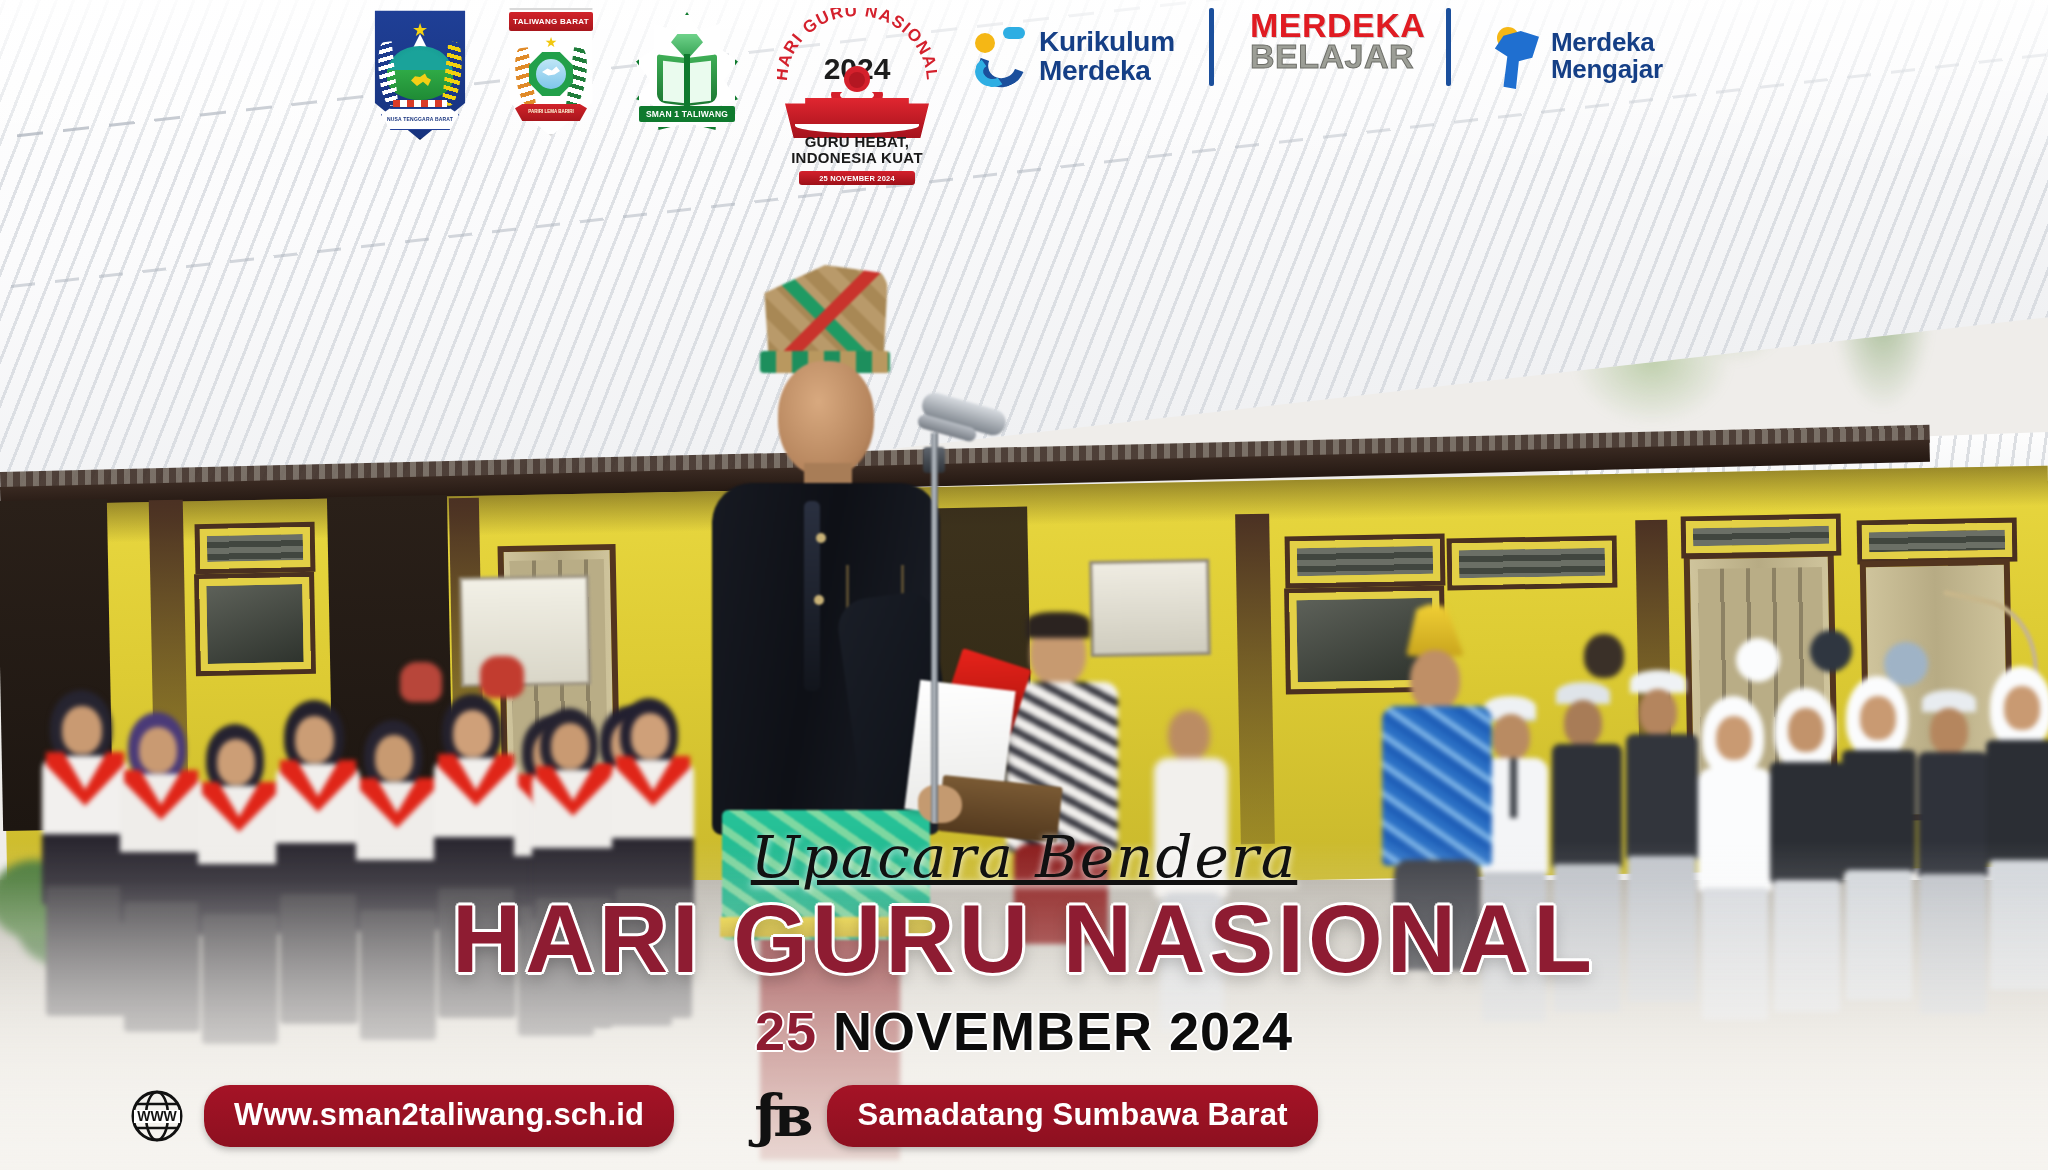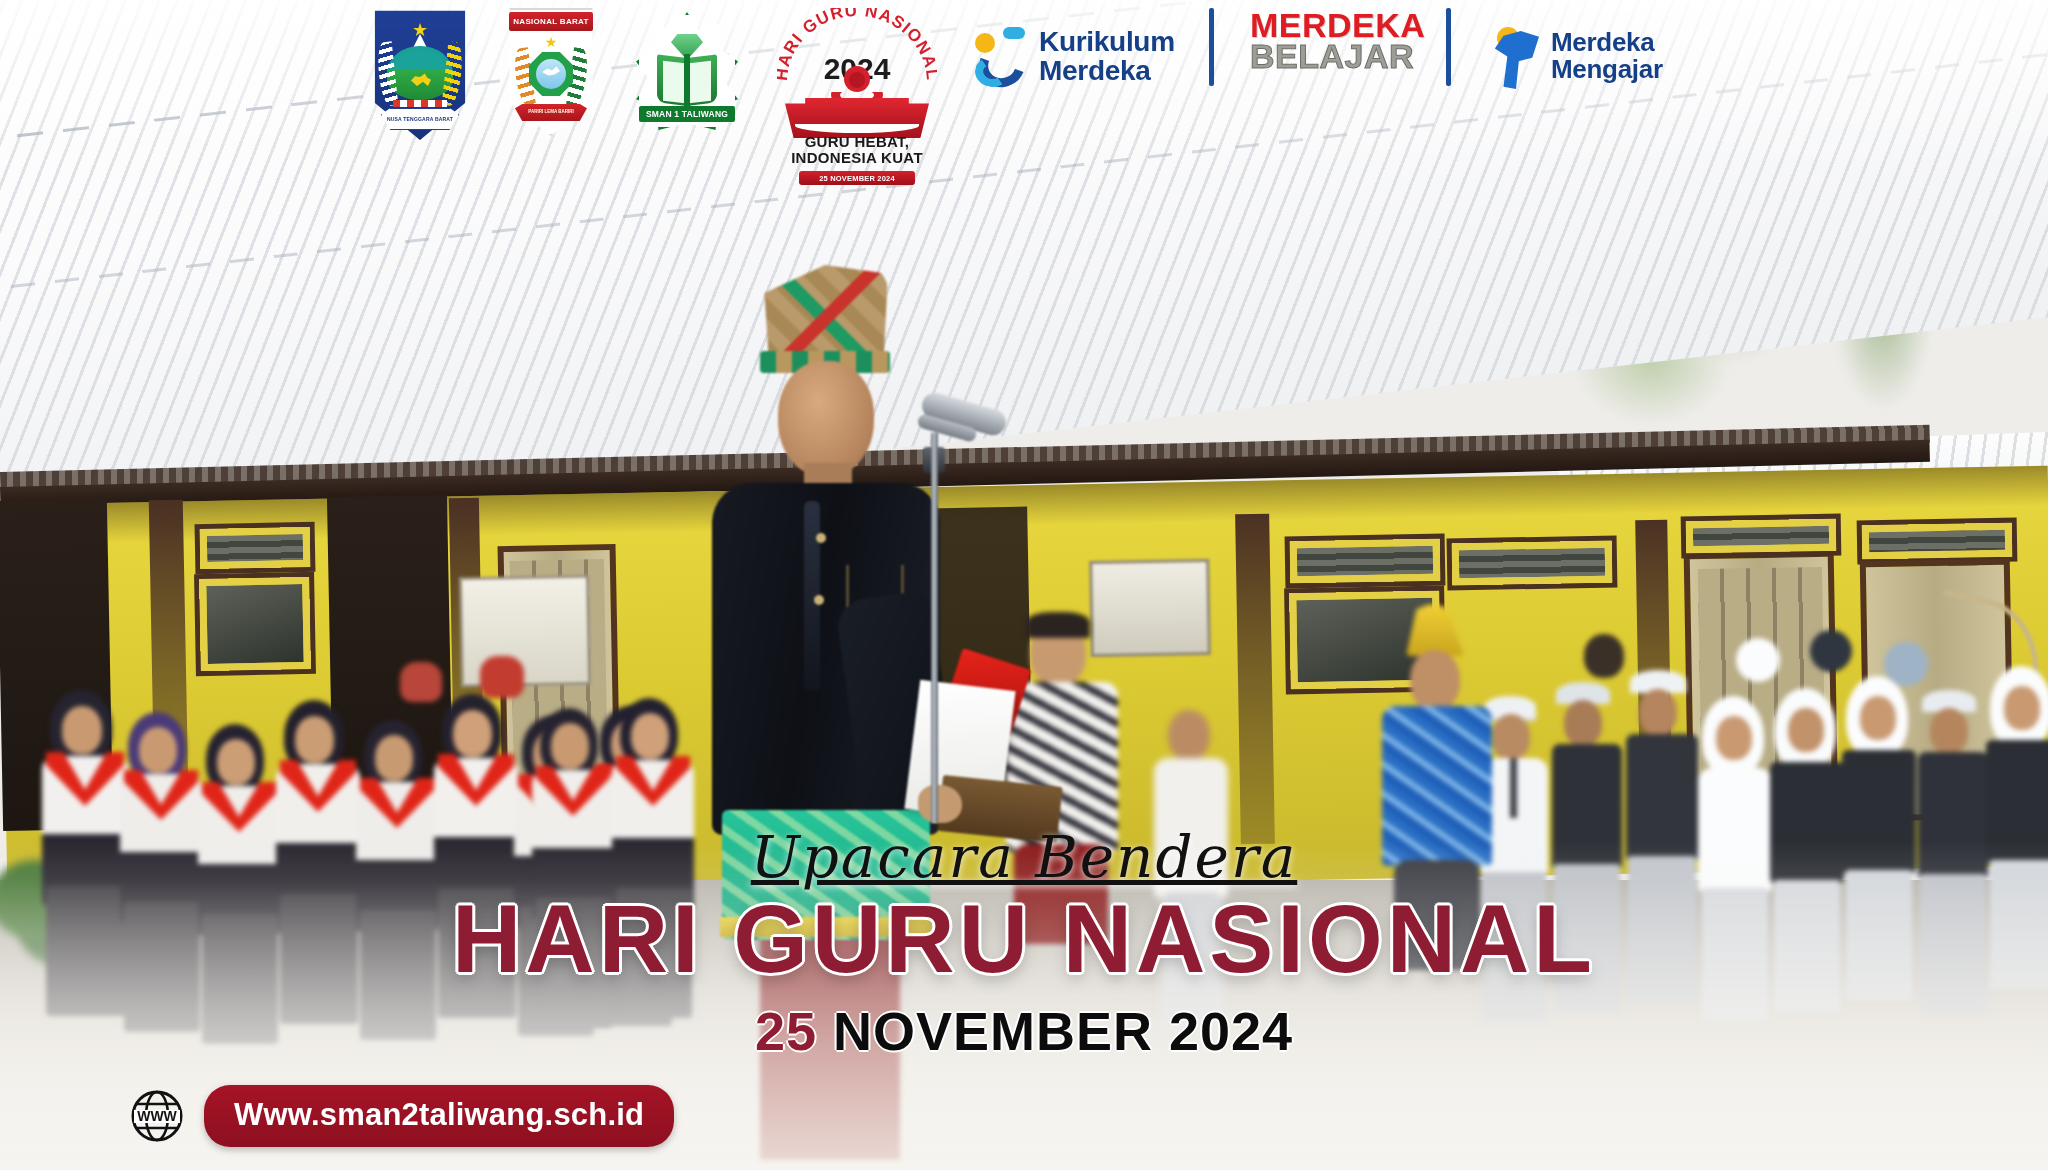--- a/index.html
+++ b/index.html
@@ -621,21 +621,21 @@
       <div class="ntb-wreathR"></div>
       <div class="ntb-base"></div>
       <div class="ntb-ribbon">
         <span>NUSA TENGGARA BARAT</span>
       </div>
     </div>
 
     <div class="logo sbw">
       <div class="sbw-shield"></div>
       <div class="sbw-banner">
-        <span>NASIONAL BARAT</span>
+        <span>TALIWANG BARAT</span>
       </div>
       <div class="sbw-star">★</div>
       <div class="sbw-padiL"></div>
       <div class="sbw-padiR"></div>
       <div class="sbw-oct"></div>
       <div class="sbw-inner"></div>
       <div class="sbw-bird"></div>
       <div class="sbw-scroll">
         <span>PARIRI LEMA BARIRI</span>
       </div>
@@ -734,16 +734,20 @@
           <line x1="3" y1="27" x2="51" y2="27" stroke="#111" stroke-width="2.6"></line>
           <line x1="7" y1="15" x2="47" y2="15" stroke="#111" stroke-width="2.4"></line>
           <line x1="7" y1="39" x2="47" y2="39" stroke="#111" stroke-width="2.4"></line>
           <rect x="4" y="21" width="46" height="13" fill="#fff"></rect>
           <text x="27" y="32" font-family="Liberation Sans, sans-serif" font-size="14" font-weight="bold" fill="#111" text-anchor="middle">WWW</text>
         </svg>
       </div>
       <div class="fpill">Www.sman2taliwang.sch.id</div>
     </div>
 
+    <div class="fgroup" style="margin-left:80px;">
+      <div class="fbmark">ƒʙ</div>
+      <div class="fpill">Samadatang Sumbawa Barat</div>
+    </div>
 
   </div>
 
 </div>
 
 </body></html>

